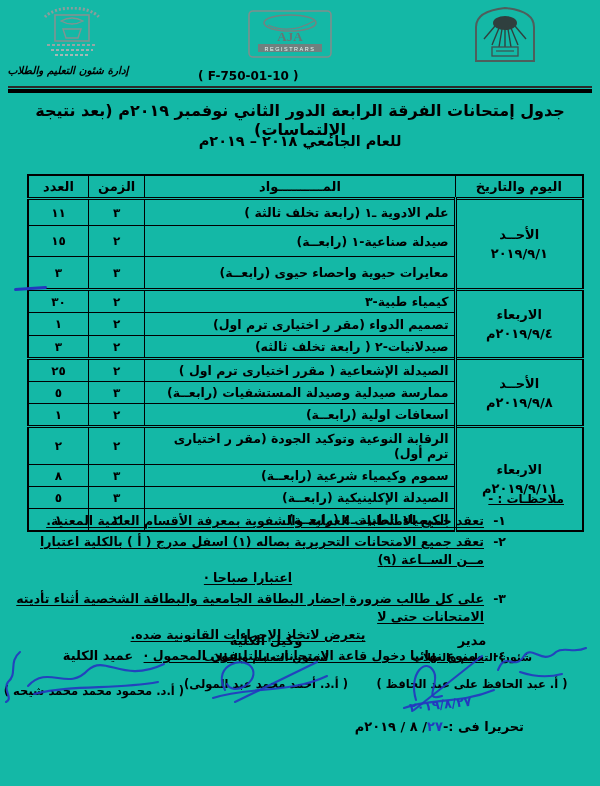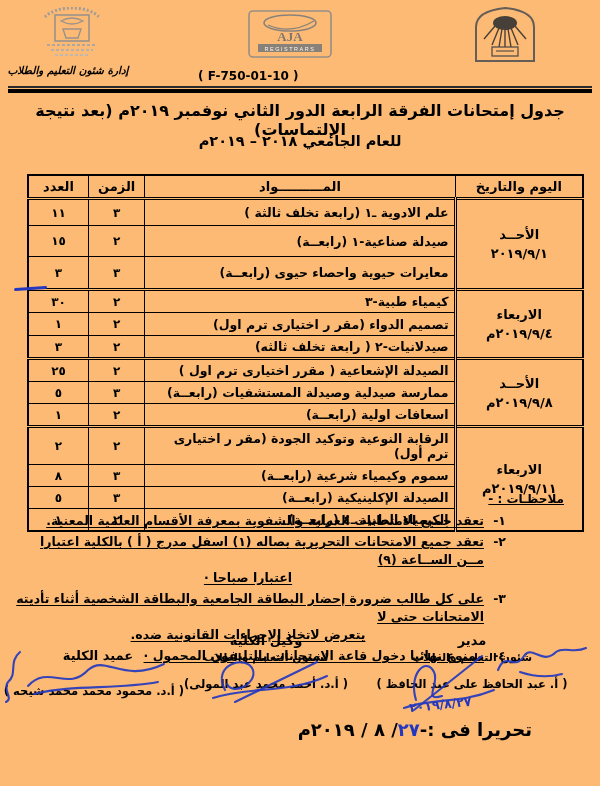--- a/index.html
+++ b/index.html
@@ -1,16 +1,16 @@
 <!DOCTYPE html>
 <html lang="ar"><head>
 <meta charset="utf-8">
 <style>
   html,body{margin:0;padding:0;background:#e8e8e8;}
-  #page{position:relative;width:600px;height:786px;background:#fdba74;margin:0 auto;
+  #page{position:relative;width:600px;height:786px;background:#14b8a6;margin:0 auto;
         font-family:"DejaVu Sans",sans-serif;color:#000;overflow:hidden;}
   .abs{position:absolute;}
   
   #dept{top:64px;left:2px;width:132px;font-size:10.5px;font-weight:bold;font-style:italic;
         direction:rtl;text-align:center;}
   #formno{top:69px;left:198px;width:124px;font-size:12px;font-weight:bold;
         text-align:left;direction:ltr;}
   #rule{top:86px;left:8px;right:8px;}
   #rule .thin{height:2px;background:#2a2a2a;margin-bottom:1px;}
   #rule .thick{height:4px;background:#000;}
@@ -45,21 +45,21 @@
   .note-line.cont{text-align:center;}
   
   .sig{direction:rtl;text-align:center;font-weight:bold;}
   .sig .t1{font-size:13px;}
   .sig .t2{font-size:11px;margin-top:3px;}
   .sig .nm{font-size:11.5px;margin-top:13px;white-space:nowrap;}
   #sig-manager{top:633px;right:18px;width:220px;text-align:center;}
   #sig-vice{top:633px;left:182px;width:168px;}
   #sig-dean{top:648px;left:12px;width:172px;}
   #sig-dean .nm{margin-top:21px;}
-  #issued{top:719px;right:68px;direction:rtl;font-size:18px;font-weight:bold;}
+  #issued{top:719px;right:76px;direction:rtl;font-size:13px;font-weight:bold;}
   .ink{color:#2438bf;}
   .ink-stroke{stroke:#2438bf;stroke-width:2.1;fill:none;stroke-linecap:round;opacity:.92;}
   #ink-date{top:697px;right:128px;font-size:12.5px;font-weight:bold;
             transform:rotate(-6deg);direction:rtl;}
   #ink-dash{top:287px;left:14px;width:33px;height:2.5px;background:#2438bf;
             transform:rotate(-4deg);border-radius:2px;}
   
   .logo{opacity:.9;}
 </style>
 </head>

